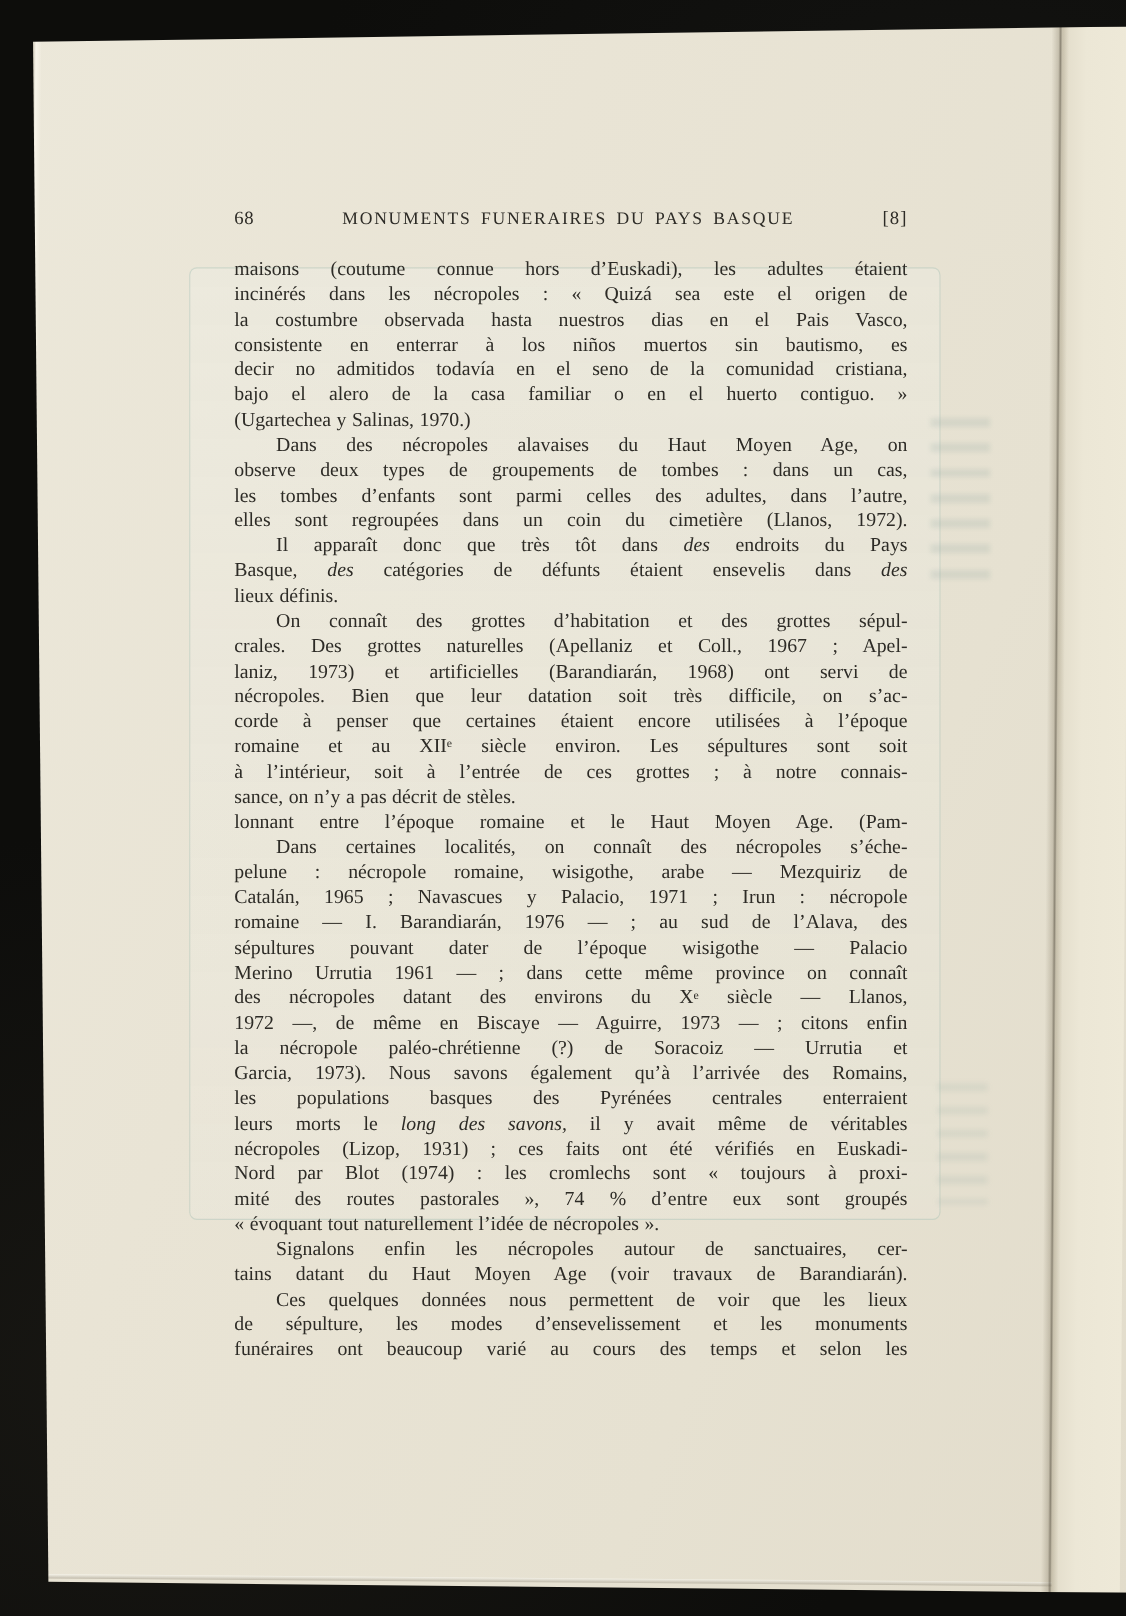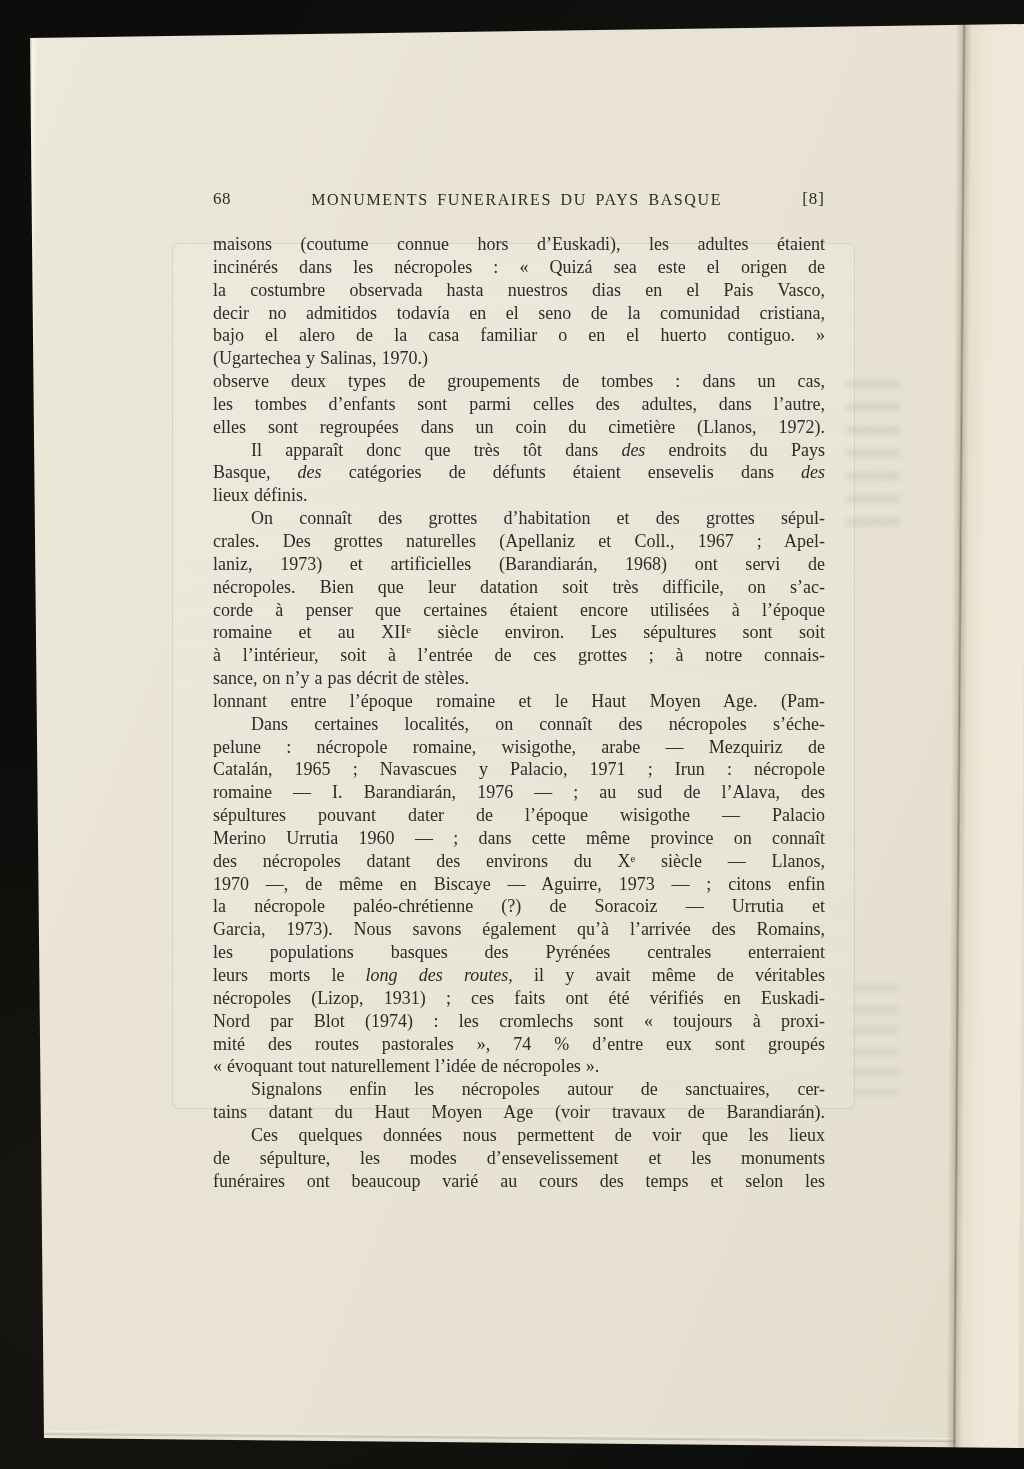--- a/index.html
+++ b/index.html
@@ -143,25 +143,27 @@
       <span class="page-number">68</span>
       <span class="header-title">MONUMENTS FUNERAIRES DU PAYS BASQUE</span>
       <span class="folio-number">[8]</span>
     </div>
 
     <div class="text-block">
         <div class="para">
           <div class="line">maisons (coutume connue hors d’Euskadi), les adultes étaient</div>
           <div class="line">incinérés dans les nécropoles : « Quizá sea este el origen de</div>
           <div class="line">la costumbre observada hasta nuestros dias en el Pais Vasco,</div>
+          <div class="line">consistente en enterrar à los niños muertos sin bautismo, es</div>
           <div class="line">decir no admitidos todavía en el seno de la comunidad cristiana,</div>
           <div class="line">bajo el alero de la casa familiar o en el huerto contiguo. »</div>
           <div class="line short">(Ugartechea y Salinas, 1970.)</div>
         </div>
         <div class="para">
+          <div class="line first">Dans des nécropoles alavaises du Haut Moyen Age, on</div>
           <div class="line">observe deux types de groupements de tombes : dans un cas,</div>
           <div class="line">les tombes d’enfants sont parmi celles des adultes, dans l’autre,</div>
           <div class="line">elles sont regroupées dans un coin du cimetière (Llanos, 1972).</div>
         </div>
         <div class="para">
           <div class="line first">Il apparaît donc que très tôt dans <i>des</i> endroits du Pays</div>
           <div class="line">Basque, <i>des</i> catégories de défunts étaient ensevelis dans <i>des</i></div>
           <div class="line short">lieux définis.</div>
         </div>
         <div class="para">
@@ -174,27 +176,27 @@
           <div class="line">à l’intérieur, soit à l’entrée de ces grottes ; à notre connais-</div>
           <div class="line short">sance, on n’y a pas décrit de stèles.</div>
         </div>
         <div class="para">
           <div class="line">lonnant entre l’époque romaine et le Haut Moyen Age. (Pam-</div>
           <div class="line first">Dans certaines localités, on connaît des nécropoles s’éche-</div>
           <div class="line">pelune : nécropole romaine, wisigothe, arabe — Mezquiriz de</div>
           <div class="line">Catalán, 1965 ; Navascues y Palacio, 1971 ; Irun : nécropole</div>
           <div class="line">romaine — I. Barandiarán, 1976 — ; au sud de l’Alava, des</div>
           <div class="line">sépultures pouvant dater de l’époque wisigothe — Palacio</div>
-          <div class="line">Merino Urrutia 1960 — ; dans cette même province on connaît</div>
+          <div class="line">Merino Urrutia 1961 — ; dans cette même province on connaît</div>
           <div class="line">des nécropoles datant des environs du X<sup>e</sup> siècle — Llanos,</div>
-          <div class="line">1970 —, de même en Biscaye — Aguirre, 1973 — ; citons enfin</div>
+          <div class="line">1972 —, de même en Biscaye — Aguirre, 1973 — ; citons enfin</div>
           <div class="line">la nécropole paléo-chrétienne (?) de Soracoiz — Urrutia et</div>
           <div class="line">Garcia, 1973). Nous savons également qu’à l’arrivée des Romains,</div>
           <div class="line">les populations basques des Pyrénées centrales enterraient</div>
-          <div class="line">leurs morts le <i>long des routes,</i> il y avait même de véritables</div>
+          <div class="line">leurs morts le <i>long des savons,</i> il y avait même de véritables</div>
           <div class="line">nécropoles (Lizop, 1931) ; ces faits ont été vérifiés en Euskadi-</div>
           <div class="line">Nord par Blot (1974) : les cromlechs sont « toujours à proxi-</div>
           <div class="line">mité des routes pastorales », 74 % d’entre eux sont groupés</div>
           <div class="line short">« évoquant tout naturellement l’idée de nécropoles ».</div>
         </div>
         <div class="para">
           <div class="line first">Signalons enfin les nécropoles autour de sanctuaires, cer-</div>
           <div class="line">tains datant du Haut Moyen Age (voir travaux de Barandiarán).</div>
         </div>
         <div class="para">

